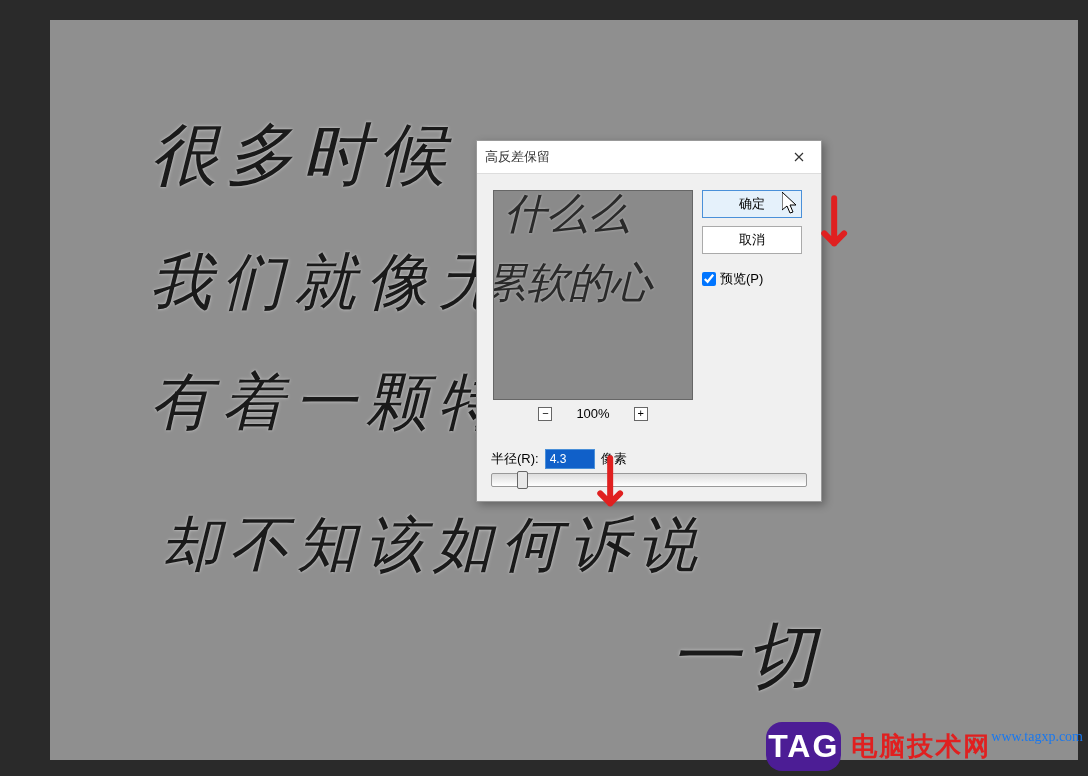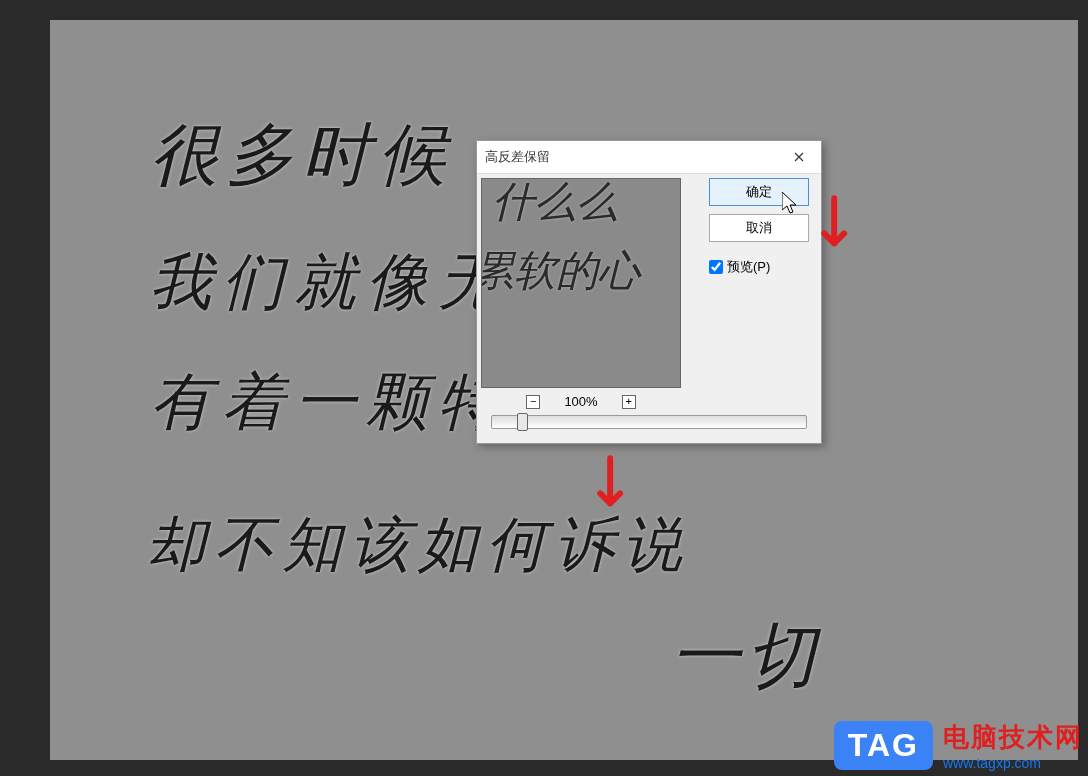--- a/index.html
+++ b/index.html
@@ -27,21 +27,21 @@
       font-family: "STXingkai", "KaiTi", cursive;
       font-style: italic;
       font-weight: 400;
       pointer-events: none;
       text-shadow: 0 0 4px rgba(255,255,255,0.3), 0 0 2px rgba(255,255,255,0.5);
       filter: blur(0.3px);
     }
     .line1 { left: 100px; top: 90px; font-size: 68px; letter-spacing: 8px; }
     .line2 { left: 100px; top: 220px; font-size: 62px; letter-spacing: 10px; }
     .line3 { left: 100px; top: 340px; font-size: 62px; letter-spacing: 10px; }
-    .line4 { left: 96px; top: 485px; font-size: 60px; letter-spacing: 8px; font-family: Liberation Serif, serif; }
+    .line4 { left: 111px; top: 485px; font-size: 60px; letter-spacing: 8px; font-family: Liberation Serif, serif; }
     .sig { left: 620px; top: 590px; font-size: 70px; letter-spacing: 6px; }
 
     .dialog {
       position: absolute;
       left: 476px;
       top: 140px;
       width: 346px;
       background: #f0f0f0;
       border: 1px solid #999;
       box-shadow: 3px 3px 8px rgba(0,0,0,0.3);
@@ -60,23 +60,23 @@
       width: 28px;
       height: 22px;
       display: flex;
       align-items: center;
       justify-content: center;
       cursor: pointer;
       font-size: 14px;
     }
 
     .dialog-body {
-      padding: 4px;
-      display: flex;
-      gap: 28px;
+      padding: 16px;
+      display: flex;
+      gap: 9px;
     }
     .preview-box {
       width: 200px;
       height: 210px;
       background: #8a8a8a;
       border: 1px solid #666;
       position: relative;
       overflow: hidden;
     }
     .preview-hw {
@@ -200,29 +200,29 @@
     .watermark {
       position: absolute;
       right: 5px;
       bottom: 5px;
       display: flex;
       align-items: center;
       gap: 10px;
       z-index: 200;
     }
     .tag-badge {
-      background: #3b82f6;
+      background: #4c1d95;
       color: #fff;
       font-weight: 900;
       font-size: 32px;
-      padding: 6px 14px;
-      border-radius: 8px;
+      padding: 6px 2px;
+      border-radius: 16px;
       letter-spacing: 2px;
     }
-    .wm-text { display: flex; flex-direction: column; }
+    .wm-text { display: flex; flex-direction: row; font-family: Liberation Serif, serif; }
     .wm-main { color: #e02020; font-size: 26px; font-weight: bold; letter-spacing: 2px; }
     .wm-sub { color: #1878f0; font-size: 14px; }
   </style>
 </head>
 <body>
 
 <div class="canvas-area">
   <div class="handwriting line1">很多时候，</div>
   <div class="handwriting line2">我们就像无脑</div>
   <div class="handwriting line3">有着一颗特别累</div>
@@ -255,20 +255,25 @@
     <div class="right-controls">
       <button class="ps-btn primary">确定</button>
       <button class="ps-btn">取消</button>
       <label class="checkbox-row">
         <input type="checkbox" checked="" style="">
         <span>预览(P)</span>
       </label>
     </div>
   </div>
 
+  <div class="radius-row">
+    <span>半径(R):</span>
+    <input class="radius-input" value="4.3" style="">
+    <span>像素</span>
+  </div>
   <div class="slider-row">
     <div class="slider-track">
       <div class="slider-thumb"></div>
     </div>
   </div>
 </div>
 
 <div class="cursor">
   <svg width="18" height="24" viewBox="0 0 18 24">
     <path d="M0 0 L0 18 L5 14 L8 21 L11 20 L8 13 L14 13 Z" fill="#fff" stroke="#000" stroke-width="1"></path>

